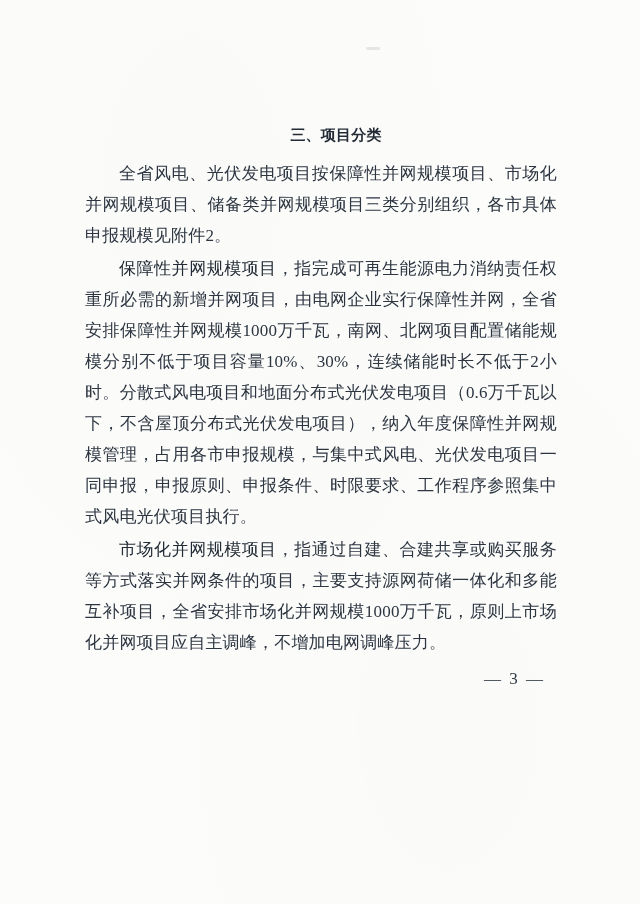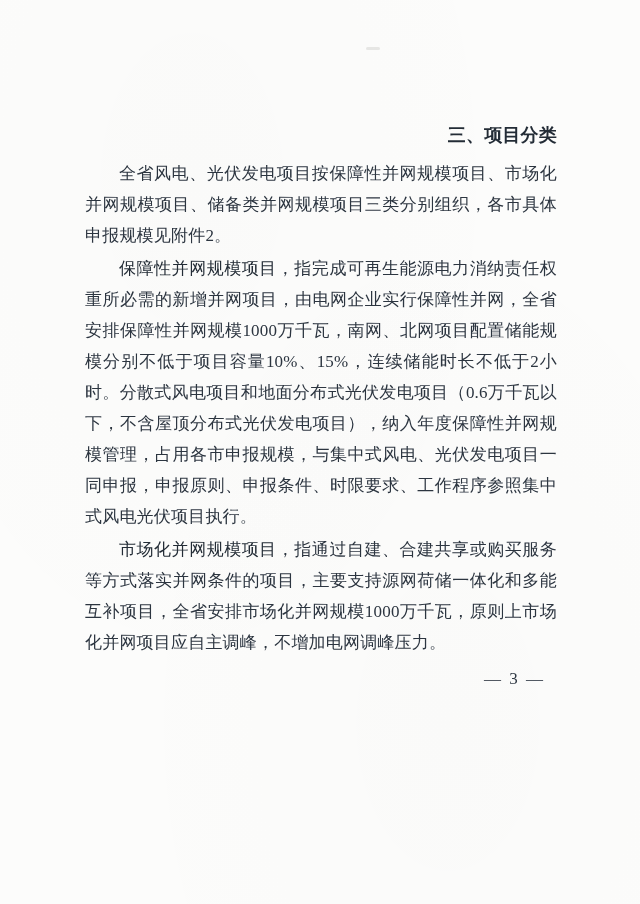--- a/index.html
+++ b/index.html
@@ -37,27 +37,27 @@
     left: 85px;
     top: 120px;
     width: 472px;
     color: #2c3540;
     font-size: 17px;
     line-height: 31px;
     text-align: justify;
     letter-spacing: 0.2px;
   }
   .heading {
-    font-size: 18px;
+    font-size: 15px;
     font-weight: bold;
     color: #232c36;
     text-indent: 2em;
     margin: 0 0 7px 0;
     line-height: 31px;
-    text-align: right;
+    text-align: center;
   }
   .para {
     margin: 2px 0 0 0;
     text-indent: 2em;
   }
   .lead {
     font-weight: normal;
     color: #232c36;
   }
   .page-number {
@@ -74,20 +74,20 @@
 
 <div class="page">
   <div class="scan-artifact"></div>
 
   <div class="content">
 
     <h1 class="heading">三、项目分类</h1>
 
     <p class="para"><span>全省风电、光伏发电项目按保障性并网规模项目、市场化并网规模项目、储备类并网规模项目三类分别组织，各市具体申报规模见附件2。</span></p>
 
-    <p class="para"><span class="lead">保障性并网规模项目</span><span>，指完成可再生能源电力消纳责任权重所必需的新增并网项目，由电网企业实行保障性并网，全省安排保障性并网规模1000万千瓦，南网、北网项目配置储能规模分别不低于项目容量10%、15%，连续储能时长不低于2小时。分散式风电项目和地面分布式光伏发电项目（0.6万千瓦以下，不含屋顶分布式光伏发电项目），纳入年度保障性并网规模管理，占用各市申报规模，与集中式风电、光伏发电项目一同申报，申报原则、申报条件、时限要求、工作程序参照集中式风电光伏项目执行。</span></p>
+    <p class="para"><span class="lead">保障性并网规模项目</span><span>，指完成可再生能源电力消纳责任权重所必需的新增并网项目，由电网企业实行保障性并网，全省安排保障性并网规模1000万千瓦，南网、北网项目配置储能规模分别不低于项目容量10%、30%，连续储能时长不低于2小时。分散式风电项目和地面分布式光伏发电项目（0.6万千瓦以下，不含屋顶分布式光伏发电项目），纳入年度保障性并网规模管理，占用各市申报规模，与集中式风电、光伏发电项目一同申报，申报原则、申报条件、时限要求、工作程序参照集中式风电光伏项目执行。</span></p>
 
     <p class="para"><span class="lead">市场化并网规模项目</span><span>，指通过自建、合建共享或购买服务等方式落实并网条件的项目，主要支持源网荷储一体化和多能互补项目，全省安排市场化并网规模1000万千瓦，原则上市场化并网项目应自主调峰，不增加电网调峰压力。</span></p>
 
 
     <div class="page-number">— 3 —</div>
   </div>
 </div>
 
 </body></html>

